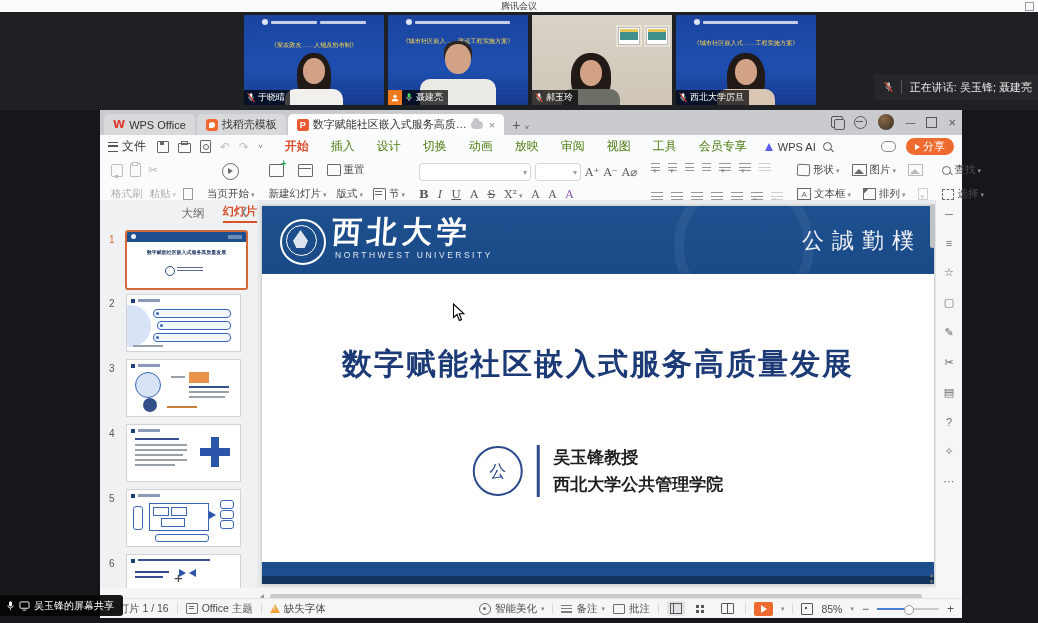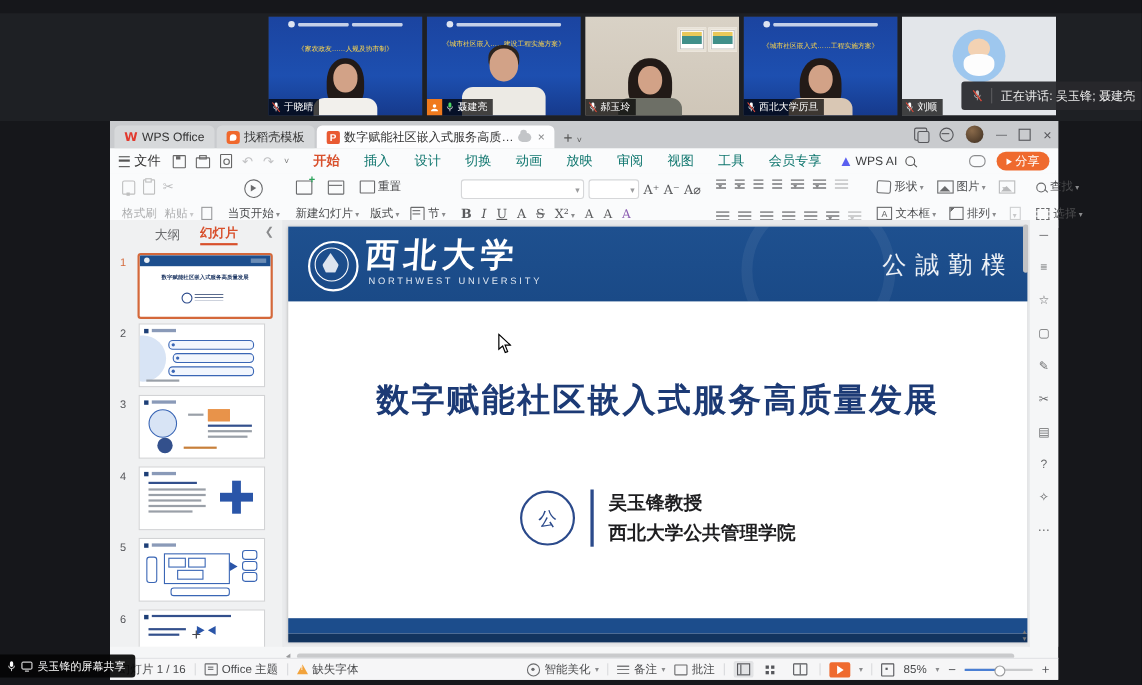--- a/index.html
+++ b/index.html
@@ -81,21 +81,21 @@
   .qt{display:flex;gap:9px;align-items:center;margin:0 4px;color:#666;}
   .ic-save{width:10px;height:10px;border:1.2px solid #666;border-radius:1px;position:relative;}
   .ic-save::before{content:"";position:absolute;left:2px;top:0;width:4px;height:3px;background:#666;}
   .ic-print{width:11px;height:8px;border:1.2px solid #666;border-radius:1px;position:relative;margin-top:2px;}
   .ic-print::before{content:"";position:absolute;left:2px;top:-3px;width:5px;height:2px;border:1px solid #666;}
   .ic-prev{width:9px;height:11px;border:1.2px solid #666;border-radius:1px;position:relative;}
   .ic-prev::before{content:"";position:absolute;left:2px;top:3px;width:4px;height:4px;border:1px solid #666;border-radius:50%;}
   .undo{color:#c0c1c3;font-size:12px;}
   .mchev{font-size:8px;color:#777;}
   .mtabs{display:flex;gap:0;align-items:center;justify-content:flex-end;}
-  .mtab{padding:3px 11px;font-size:12px;color:#0f766e;position:relative;}
+  .mtab{padding:3px 11px;font-size:12px;color:#4d7c0f;position:relative;}
   .mtab.active{color:#d8502c;font-weight:bold;}
   .mtab.active::after{content:"";position:absolute;left:11px;right:11px;bottom:-3px;height:2.5px;background:#d8502c;}
   .ai-logo{width:0;height:0;border-left:4px solid transparent;border-right:4px solid transparent;border-bottom:8px solid #5a5ff0;}
   .ic-mag{width:7px;height:7px;border:1.4px solid #555;border-radius:50%;position:relative;}
   .ic-mag::before{content:"";position:absolute;left:6px;top:7px;width:4px;height:1.4px;background:#555;transform:rotate(45deg);}
   .mright{margin-left:auto;display:flex;align-items:center;gap:10px;}
   .ic-cloudsync{width:13px;height:9px;border-radius:5px;border:1.2px solid #8a8b8d;position:relative;}
   .share-btn{height:17px;padding:0 9px;border-radius:9px;background:#ef6a2e;color:#fff;font-size:11px;
              display:flex;align-items:center;gap:3px;}
   .share-arrow{width:0;height:0;border-left:5px solid #fff;border-top:3px solid transparent;border-bottom:3px solid transparent;}
@@ -143,21 +143,21 @@
   .ic-tbox{width:12px;height:10px;border:1.2px solid #6a6b6d;display:flex;align-items:center;justify-content:center;
            font-size:8px;color:#6a6b6d;}
   .ic-arr{width:11px;height:10px;border:1.2px solid #6a6b6d;position:relative;background:linear-gradient(135deg,#6a6b6d 3px,transparent 3px);}
   .ic-find{width:7px;height:7px;border:1.4px solid #6a6b6d;border-radius:50%;position:relative;}
   .ic-find::before{content:"";position:absolute;left:6px;top:6px;width:4px;height:1.4px;background:#6a6b6d;transform:rotate(45deg);}
   .ic-selbox{width:10px;height:9px;border:1.2px dashed #6a6b6d;}
   .gray{opacity:.45;}
 
   
   .panel{position:absolute;left:0;top:90px;width:157px;bottom:30px;background:#f0f1f2;border-right:1px solid #e2e3e5;overflow:hidden;}
-  .ptabs{height:26px;display:flex;align-items:center;justify-content:center;gap:18px;font-size:11.5px;color:#6a6b6d;position:relative;}
+  .ptabs{height:26px;display:flex;align-items:center;justify-content:flex-end;gap:18px;font-size:11.5px;color:#6a6b6d;position:relative;}
   .ptab.active{color:#d8502c;font-weight:bold;border-bottom:2px solid #d8502c;padding-bottom:2px;}
   .pcollapse{position:absolute;right:8px;top:6px;color:#8a8b8d;font-size:10px;}
   .snum{position:absolute;left:9px;font-size:10px;color:#55565a;}
   .scard{position:absolute;left:26px;width:113px;height:56px;background:#fff;border:1px solid #d2d3d5;overflow:hidden;}
   .scard.sel{border:2px solid #d4683a;left:25px;width:113px;}
   .mband{position:absolute;left:0;top:0;right:0;height:10px;background:#1d4f8e;}
   .mband::before{content:"";position:absolute;left:4px;top:2px;width:5px;height:5px;border-radius:50%;background:#fff;opacity:.9;}
   .mband::after{content:"";position:absolute;right:4px;top:3px;width:14px;height:4px;background:rgba(255,255,255,.35);}
   .mtitle{position:absolute;left:2px;right:2px;top:17px;text-align:center;font-size:5.5px;font-weight:bold;color:#1f3864;
           font-family:"DejaVu Serif",serif;transform:scale(.9);}
@@ -243,20 +243,24 @@
   .sharepill{position:absolute;left:0;top:595px;height:21px;background:rgba(5,5,5,.92);border-radius:0 3px 3px 0;
              display:flex;align-items:center;gap:4px;padding:0 9px 0 6px;color:#fff;font-size:10px;z-index:30;}
 
   .cursor{position:absolute;left:452px;top:303px;z-index:25;}
 </style>
 </head>
 <body>
 
 <div class="root">
 
+  <div class="topbar">
+    <span>腾讯会议</span>
+    <span class="winicon"></span>
+  </div>
 
   <div class="strip">
 
 
     <div class="thumb" style="left:244px">
       <div class="bluebg"></div>
       <div class="minihdr">
           <b></b>
           <i></i>
           <i></i>
@@ -346,33 +350,20 @@
         <svg width="8" height="11" viewBox="0 0 12 15">
             <rect x="4" y="1" width="4" height="7" rx="2" fill="#fff"></rect>
             <path d="M2.5 6.5a3.5 3.5 0 0 0 7 0" stroke="#fff" fill="none"></path>
             <line x1="6" y1="10" x2="6" y2="13" stroke="#fff"></line>
             <line x1="1" y1="1" x2="11" y2="14" stroke="#e04a3a" stroke-width="1.6"></line>
           </svg>
         <span>郝玉玲</span>
       </div>
     </div>
 
-    <div class="thumb" style="left:820px">
-      <div class="cartoonbg"></div>
-      <div class="cartoon"></div>
-      <div class="plabel">
-        <svg width="8" height="11" viewBox="0 0 12 15">
-            <rect x="4" y="1" width="4" height="7" rx="2" fill="#fff"></rect>
-            <path d="M2.5 6.5a3.5 3.5 0 0 0 7 0" stroke="#fff" fill="none"></path>
-            <line x1="6" y1="10" x2="6" y2="13" stroke="#fff"></line>
-            <line x1="1" y1="1" x2="11" y2="14" stroke="#e04a3a" stroke-width="1.6"></line>
-          </svg>
-        <span>刘顺</span>
-      </div>
-    </div>
 
     <div class="speak-tip">
       <svg width="9" height="12" viewBox="0 0 12 15">
           <rect x="4" y="1" width="4" height="7" rx="2" fill="#bbb"></rect>
           <path d="M2.5 6.5a3.5 3.5 0 0 0 7 0" stroke="#bbb" fill="none"></path>
           <line x1="6" y1="10" x2="6" y2="13" stroke="#bbb"></line>
           <line x1="1" y1="1" x2="11" y2="14" stroke="#e04a3a" stroke-width="1.6"></line>
         </svg>
       <span class="vline"></span>
       <span>正在讲话: 吴玉锋; 聂建亮</span>

